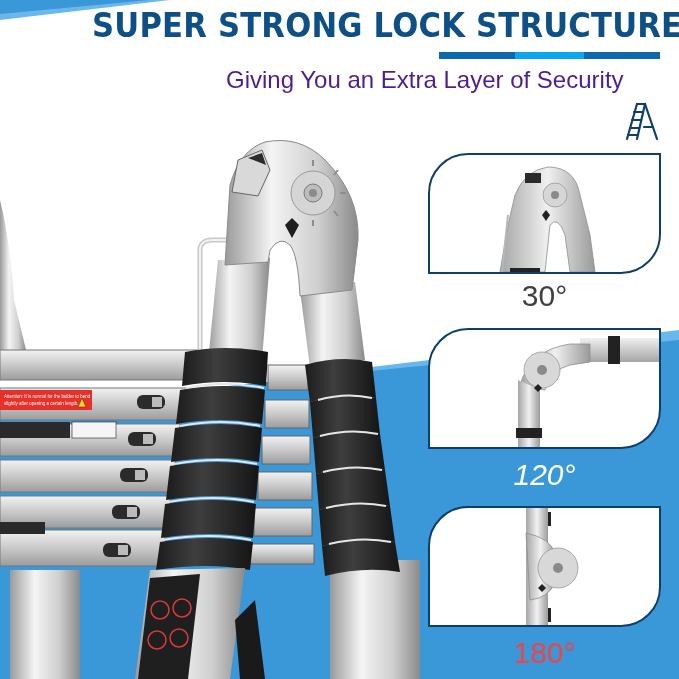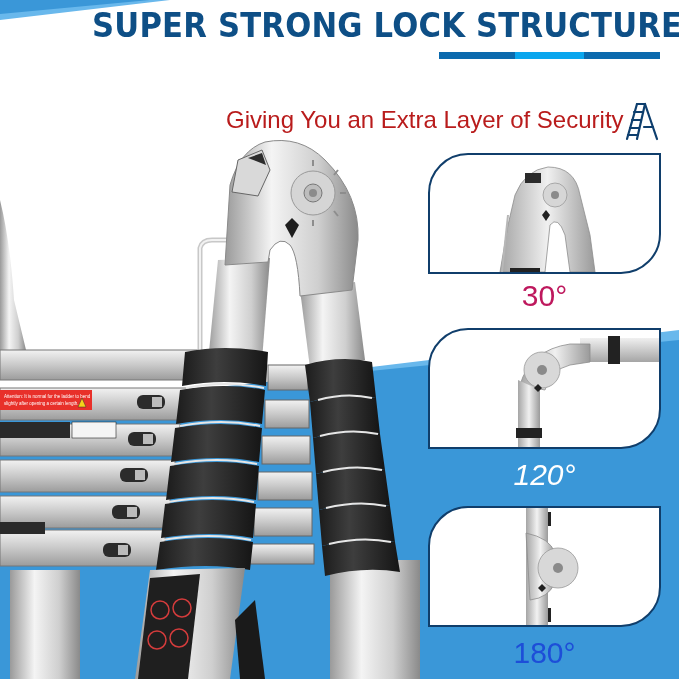--- a/index.html
+++ b/index.html
@@ -15,21 +15,21 @@
   .title {
     position: absolute; left: 92px; top: 6px; width: 580px;
     font-family: "DejaVu Sans", sans-serif; font-weight: bold;
     font-size: 33px; letter-spacing: 0.2px; color: #0e4f86;
     white-space: nowrap; transform: scaleX(0.93); transform-origin: left top;
   }
   .accent-bar { position: absolute; left: 439px; top: 52px; width: 221px; height: 7px; display: flex; }
   .accent-bar span { display: block; height: 100%; }
   .subtitle {
     position: absolute; left: 226px; top: 66px; width: 440px;
-    font-size: 24px; color: #b91c1c; white-space: nowrap; margin-top: 40px;
+    font-size: 24px; color: #4c1d95; white-space: nowrap;
   }
   .ladder-icon { position: absolute; left: 623px; top: 101px; width: 38px; height: 40px; }
 
   
   .panel {
     position: absolute; left: 428px; width: 233px; height: 121px;
     background: #ffffff; border: 2px solid #103e6b;
     border-radius: 40px 0 40px 0; overflow: hidden;
   }
   .panel svg { position: absolute; left: 0; top: 0; width: 229px; height: 117px; }
@@ -219,21 +219,21 @@
       </defs>
       <path d="M70,117 L78,70 L85,40 Q95,15 118,12 Q145,12 150,40 L160,80 L165,117 L140,117 L135,80 Q128,60 120,70 L115,117 Z" fill="url(#pm1)" stroke="#8d8d8d" stroke-width="0.8"></path>
       <path d="M78,60 L72,117" stroke="#b7b7b7" stroke-width="2" fill="none"></path>
       <circle cx="125" cy="40" r="12" fill="#d6d6d6" stroke="#9a9a9a" stroke-width="0.8"></circle>
       <circle cx="125" cy="40" r="4" fill="#8a8a8a"></circle>
       <rect x="95" y="18" width="16" height="10" fill="#2b2b2b"></rect>
       <polygon points="112,60 116,55 120,60 116,66" fill="#222"></polygon>
       <rect x="80" y="113" width="30" height="4" fill="#222"></rect>
     </svg>
   </div>
-  <div class="angle-label" style="top:280px;color:#be185d;">30°</div>
+  <div class="angle-label" style="top:280px;color:#404040;">30°</div>
 
   <div class="panel" style="top:328px;">
     <svg viewBox="0 0 229 117">
       <defs>
         <linearGradient id="pm2h" x1="0" x2="0" y1="0" y2="1">
             <stop offset="0" stop-color="#f0f0f0"></stop>
             <stop offset="1" stop-color="#a5a5a5"></stop>
           </linearGradient>
         <linearGradient id="pm2v" x1="0" x2="1">
             <stop offset="0" stop-color="#a5a5a5"></stop>
@@ -264,15 +264,15 @@
       </defs>
       <rect x="96" y="0" width="22" height="117" fill="url(#pm3)"></rect>
       <rect x="118" y="4" width="3" height="14" fill="#222"></rect>
       <rect x="118" y="100" width="3" height="14" fill="#222"></rect>
       <path d="M96,25 Q120,30 125,45 L125,75 Q118,90 100,92 Z" fill="url(#pm3)" stroke="#8d8d8d" stroke-width="0.8"></path>
       <circle cx="128" cy="60" r="20" fill="#d8d8d8" stroke="#999" stroke-width="0.8"></circle>
       <circle cx="128" cy="60" r="5" fill="#8a8a8a"></circle>
       <polygon points="108,80 112,76 116,80 112,84" fill="#222"></polygon>
     </svg>
   </div>
-  <div class="angle-label" style="top:637px;color:#1d4ed8;">180°</div>
+  <div class="angle-label" style="top:637px;color:#ef4444;">180°</div>
 
 </div>
 
 </body></html>

